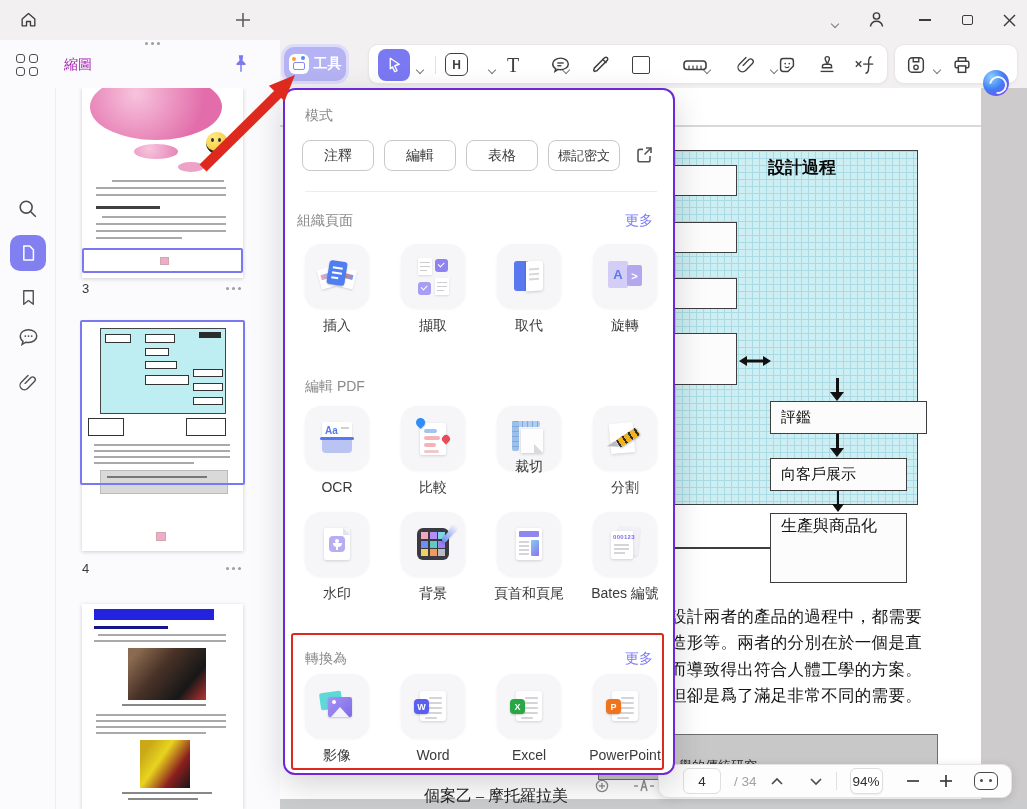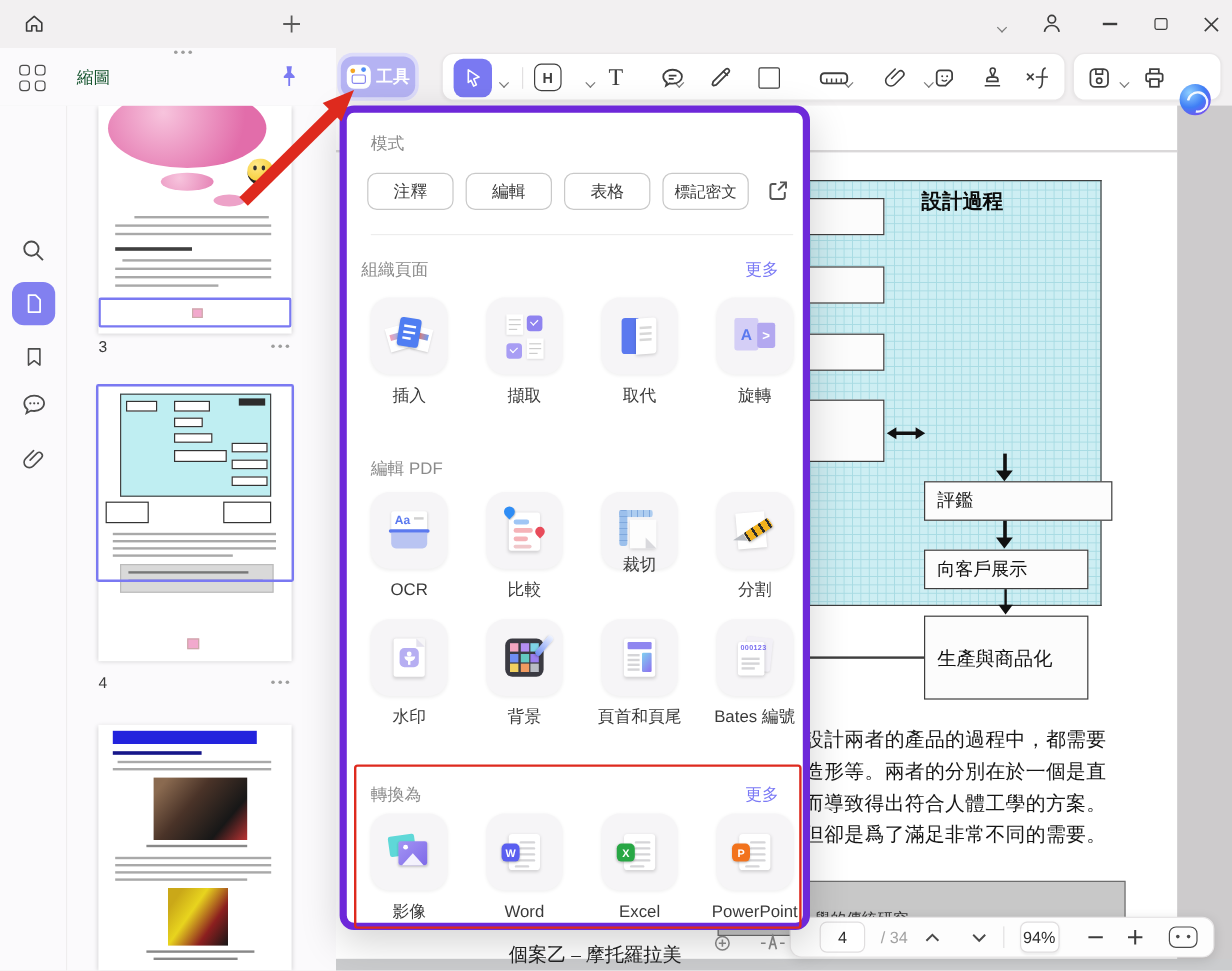--- a/index.html
+++ b/index.html
@@ -44,21 +44,21 @@
   .vhead{position:absolute;width:0;height:0;border-left:7px solid transparent;border-right:7px solid transparent;border-top:9px solid #111}
   .para{position:absolute;width:362px;text-align:right;font-family:"Liberation Serif",serif;font-size:16.5px;color:#161616;line-height:26.4px;letter-spacing:.3px}
   
   #statusbar{left:658px;top:764px;width:354px;height:34px;background:#fdfdfd;border:1px solid #e7e5e6;border-radius:10px;box-shadow:0 2px 10px rgba(0,0,0,.13);display:flex;align-items:center;padding-left:24px;gap:13px;z-index:6}
   .pill-box{height:26px;background:#fff;border:1px solid #e0dedf;border-radius:6px;box-shadow:0 1px 2px rgba(0,0,0,.06);display:flex;align-items:center;justify-content:center;font-size:13.5px;color:#2d2d2d}
   #page-input{width:38px;text-align:center;font-size:13.5px;border:1px solid #e0dedf;border-radius:6px;height:26px;background:#fff;color:#2d2d2d;font-family:"Liberation Sans",sans-serif}
   .fit-icon{width:24px;height:18px;border:1.6px solid #4a4a4a;border-radius:6px;position:relative}
   .fit-icon::before,.fit-icon::after{content:"";position:absolute;top:6px;width:3px;height:3px;border-radius:50%;background:#4a4a4a}
   .fit-icon::before{left:5px}.fit-icon::after{right:5px}
   
-  #toolspanel{left:283px;top:88px;width:392px;height:687px;background:#fff;border:6px solid #6d28d9;border-radius:12px;box-shadow:0 10px 32px rgba(0,0,0,.17);z-index:10}
+  #toolspanel{left:283px;top:88px;width:392px;height:687px;background:#fff;border:2px solid #6d28d9;border-radius:12px;box-shadow:0 10px 32px rgba(0,0,0,.17);z-index:10}
   .sect{position:absolute;font-size:14px;color:#8b8b8b}
   .more{position:absolute;right:20px;font-size:14px;color:#7b7af5}
   .mbtn{position:absolute;top:50px;height:31px;border:1px solid #c9c9c9;border-radius:8px;background:#fff;font-size:14px;color:#3a3a3a;display:flex;align-items:center;justify-content:center}
   .tile{position:absolute;width:64px;height:64px;border-radius:16px;background:#f6f5f7;box-shadow:0 1px 3px rgba(0,0,0,.06);display:flex;align-items:center;justify-content:center}
   .tlabel{position:absolute;width:96px;text-align:center;font-size:14px;color:#3a3a3a}
   .badge{width:15px;height:15px;border-radius:4px;color:#fff;font-size:9px;font-weight:bold;display:flex;align-items:center;justify-content:center;position:absolute;left:-6px;top:8px;box-shadow:0 1px 2px rgba(0,0,0,.2)}
   .doccard{width:26px;height:30px;background:#fff;border-radius:3px;box-shadow:0 1px 3px rgba(0,0,0,.15);position:relative}
   .dline{position:absolute;height:2px;background:#d5d5d8;border-radius:1px}
   #redrect{position:absolute;left:6px;top:543px;width:373px;height:137px;border:2.5px solid #de2a1e;border-radius:3px;pointer-events:none;z-index:5}
   .check{position:relative}
@@ -82,21 +82,21 @@
   <div class="fbox" style="left:600px;top:333px;width:137px;height:52px"></div>
 
   <svg class="abs" style="left:738px;top:352px" width="34" height="18" viewBox="0 0 34 18">
     <line x1="7" y1="9" x2="27" y2="9" stroke="#111" stroke-width="3"></line>
     <polygon points="1,9 9,4 9,14" fill="#111"></polygon>
     <polygon points="33,9 25,4 25,14" fill="#111"></polygon>
   </svg>
 
   <div class="fbox" style="left:770px;top:401px;width:157px;height:33px">評鑑</div>
   <div class="fbox" style="left:770px;top:458px;width:137px;height:33px">向客戶展示</div>
-  <div class="fbox" style="left:770px;top:513px;width:137px;height:70px;align-items:flex-start;padding-top:25px;font-size:16px">生產與商品化</div>
+  <div class="fbox" style="left:770px;top:513px;width:137px;height:70px;align-items:flex-start;padding-top:2px;font-size:16px">生產與商品化</div>
 
   <div class="varrow" style="left:836px;top:378px;height:16px"></div>
   <div class="vhead" style="left:830px;top:392px"></div>
   <div class="varrow" style="left:836px;top:434px;height:16px"></div>
   <div class="vhead" style="left:830px;top:448px"></div>
   <div class="varrow" style="left:837px;top:491px;height:15px;width:1.6px"></div>
   <div class="vhead" style="left:832px;top:504px;border-left-width:6px;border-right-width:6px;border-top-width:8px"></div>
 
   <div class="abs" style="left:600px;top:547px;width:170px;height:1.6px;background:#3e3e3e"></div>
 
@@ -269,21 +269,21 @@
   <div class="abs" style="left:0;top:40px;width:280px;height:48px;background:#fbfafc">
     <div class="abs dots" style="left:145px;top:44px;transform:translateY(-42px)"></div>
     <div class="abs" style="left:16px;top:14px;width:24px;height:24px">
       <div style="display:grid;grid-template-columns:9px 9px;grid-gap:4px">
         <span style="width:9px;height:9px;border:1.7px solid #4c4c4c;border-radius:3px"></span>
           <span style="width:9px;height:9px;border:1.7px solid #4c4c4c;border-radius:3px"></span>
         <span style="width:9px;height:9px;border:1.7px solid #4c4c4c;border-radius:3px"></span>
           <span style="width:9px;height:9px;border:1.7px solid #4c4c4c;border-radius:3px"></span>
       </div>
     </div>
-    <span class="abs" style="left:64px;top:16px;font-size:14px;color:#14532d">縮圖</span>
+    <span class="abs" style="left:64px;top:16px;font-size:14px;color:#a21caf">縮圖</span>
     <svg class="abs" style="left:232px;top:13px" width="18" height="21" viewBox="0 0 24 26">
       <path d="M9 2h6l-1 7 4 4v2H6v-2l4-4z" fill="#7b7af2"></path>
         <line x1="12" y1="15" x2="12" y2="24" stroke="#7b7af2" stroke-width="2"></line>
     </svg>
   </div>
 
   <div class="abs tools-btn">
     <span style="width:20px;height:20px;background:#fff;border-radius:6px;position:relative">
       <span class="abs" style="left:4px;top:8px;width:12px;height:8px;border:1.5px solid #8a88f0;border-radius:2px"></span>
       <span class="abs" style="left:3px;top:3px;width:4px;height:4px;border-radius:50%;background:#f5a623"></span>

